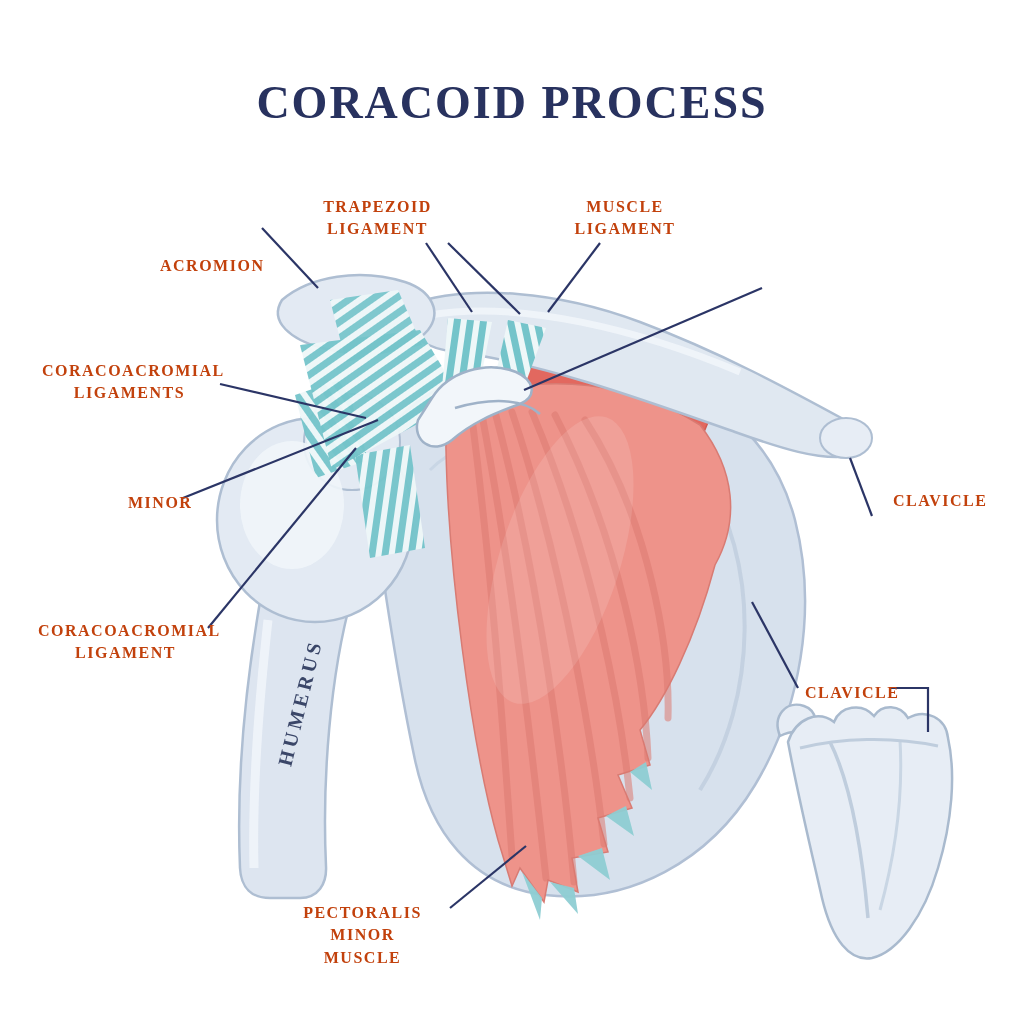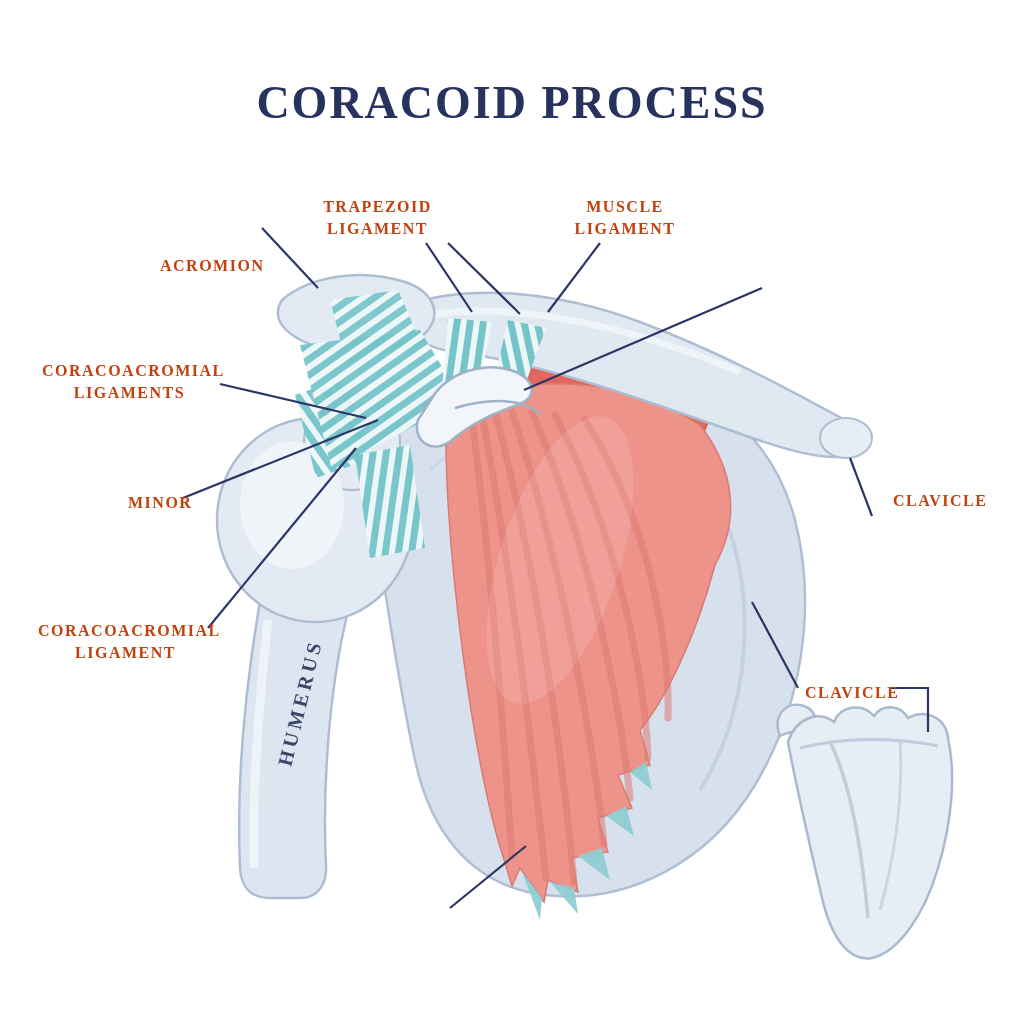--- a/index.html
+++ b/index.html
@@ -157,14 +157,16 @@
   <div class="lbl center lbl-conoid">MUSCLE
 LIGAMENT</div>
   <div class="lbl center lbl-coracoacromial">CORACOACROMIAL
 LIGAMENTS</div>
   <div class="lbl lbl-apex">MINOR</div>
   <div class="lbl lbl-clavicle">CLAVICLE</div>
   <div class="lbl center lbl-coracohumeral">CORACOACROMIAL
 LIGAMENT</div>
   <div class="lbl lbl-humerus">HUMERUS</div>
   <div class="lbl lbl-scapula">CLAVICLE</div>
+  <div class="lbl center lbl-pectoralis">PECTORALIS MINOR
+MUSCLE</div>
 
 </div>
 
 </body></html>

